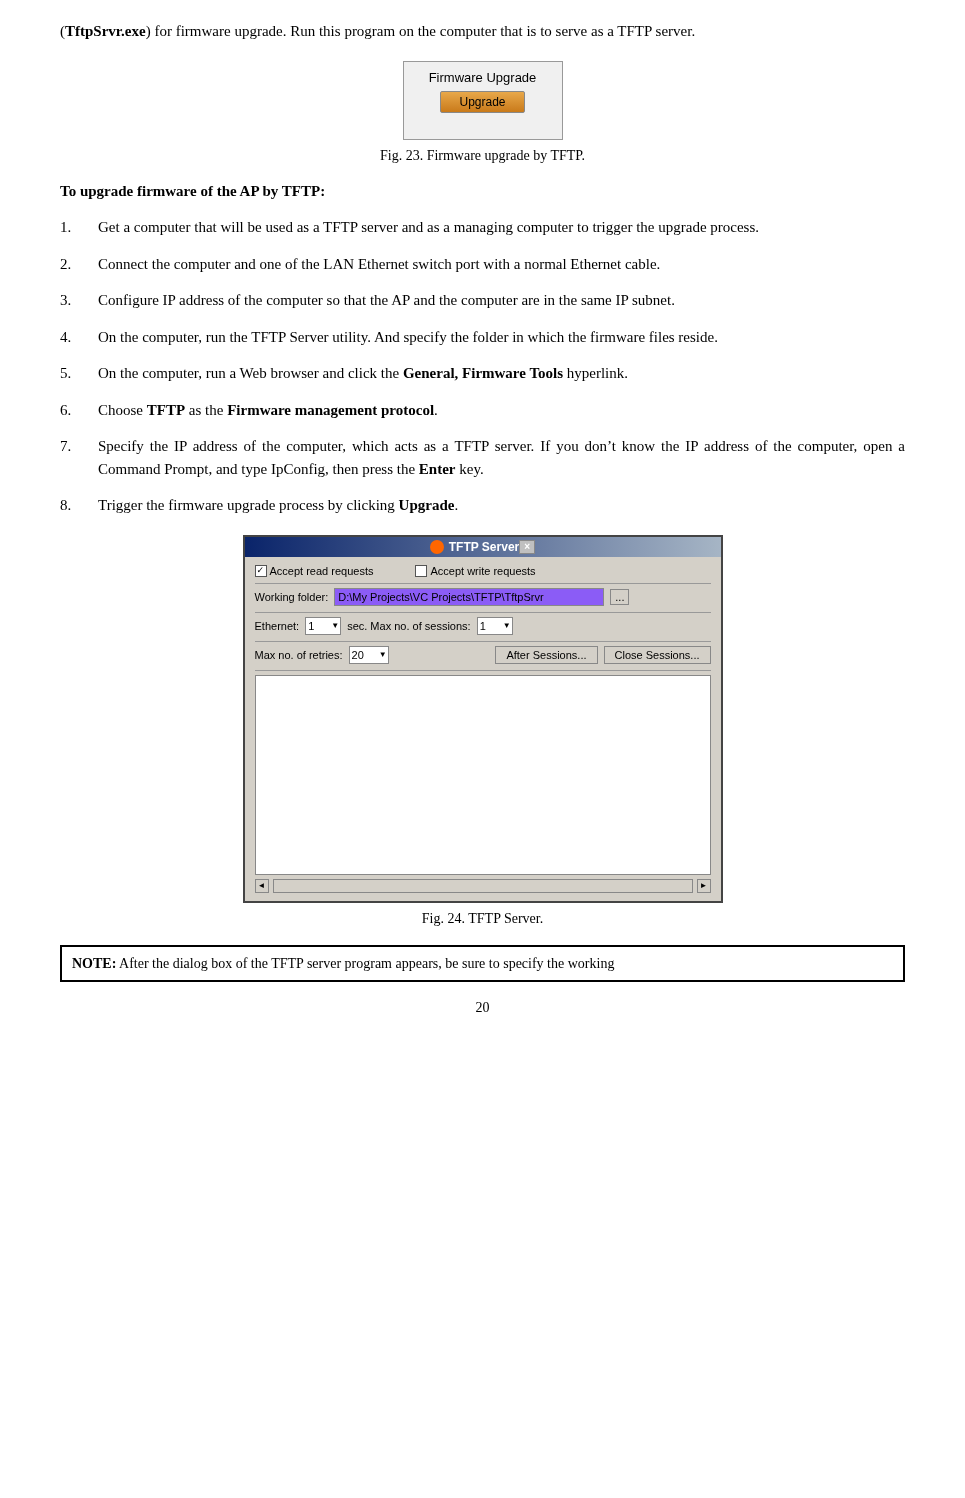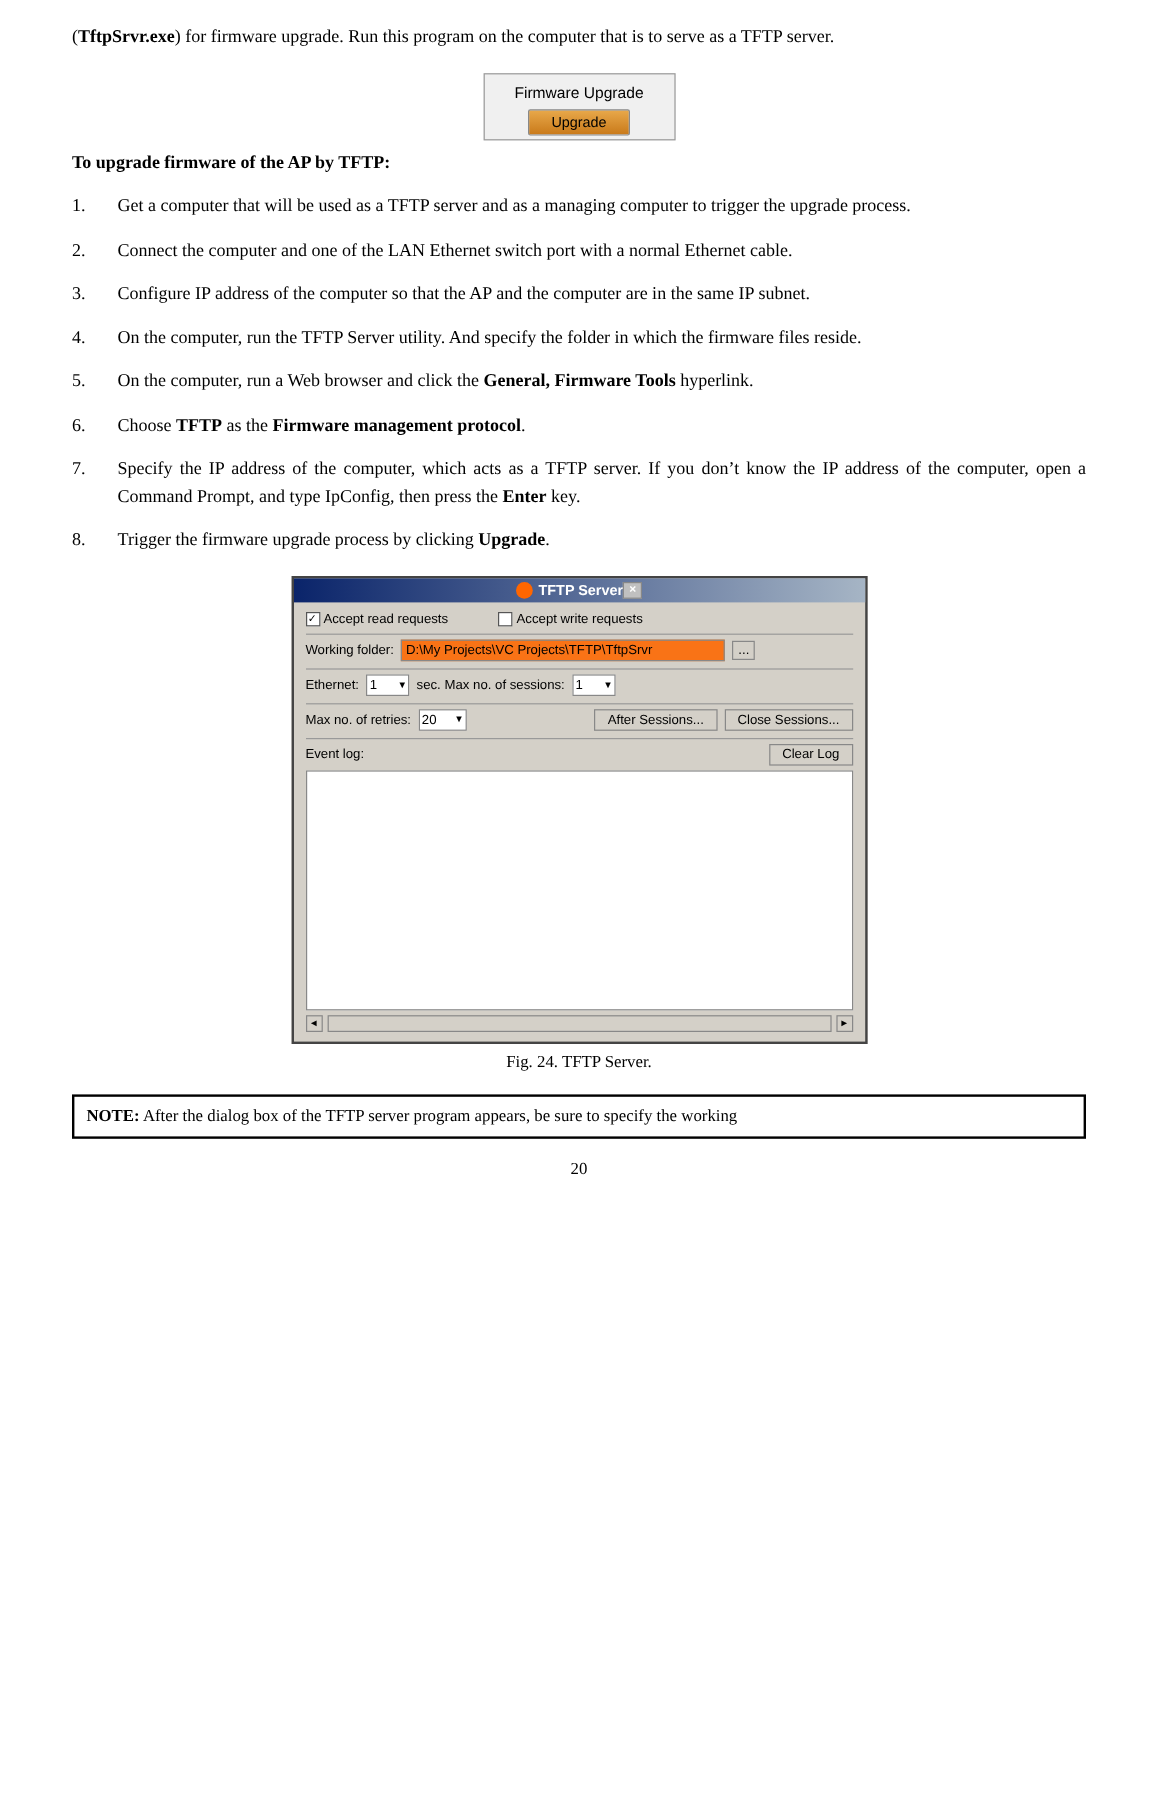--- a/index.html
+++ b/index.html
@@ -23,21 +23,21 @@
       text-align: justify;
       margin-bottom: 18px;
     }
     .fig-container {
       text-align: center;
       margin: 18px 0 8px 0;
     }
     .firmware-upgrade-box {
       display: inline-block;
       border: 1px solid #999;
-      padding: 8px 14px 3px 14px;
+      padding: 8px 14px 26px 14px;
       background: #f0f0f0;
       text-align: center;
       min-width: 160px;
     }
     .firmware-upgrade-title {
       font-size: 13px;
       font-family: Arial, sans-serif;
       margin-bottom: 6px;
       color: #000;
     }
@@ -155,21 +155,21 @@
       position: absolute;
       top: -1px;
       left: 1px;
     }
     .tftp-label {
       font-size: 11px;
       white-space: nowrap;
     }
     .tftp-input {
       border: 1px solid #888;
-      background: #f97316;
+      background: #8b5cf6;
       padding: 1px 3px;
       font-size: 11px;
       height: 18px;
     }
     .tftp-input-long {
       width: 250px;
     }
     .tftp-dropdown {
       border: 1px solid #888;
       background: #fff;
@@ -268,20 +268,21 @@
   <p class="intro-para">
     <span>(</span><span class="bold">TftpSrvr.exe</span><span>) for firmware upgrade. Run this program on the computer that is to serve as a TFTP server.</span>
   </p>
 
   <div class="fig-container">
     <div class="firmware-upgrade-box">
       <div class="firmware-upgrade-title">Firmware Upgrade</div>
       <button class="upgrade-btn">Upgrade</button>
     </div>
   </div>
+  <div class="fig-caption">Fig. 23. Firmware upgrade by TFTP.</div>
 
   <p class="section-heading">To upgrade firmware of the AP by TFTP:</p>
 
   <ol class="numbered-list">
 
     <li>
       <span class="list-num">1.</span>
       <span class="list-text">Get a computer that will be used as a TFTP server and as a managing computer to trigger the upgrade process.</span>
     </li>
 
@@ -381,24 +382,20 @@
           <div class="tftp-dropdown" style="width:40px;">
             <span>20</span>
             <span class="tftp-dropdown-arrow">▼</span>
           </div>
           <span style="flex:1;"></span>
           <button class="tftp-button">After Sessions...</button>
           <button class="tftp-button">Close Sessions...</button>
         </div>
         <hr class="tftp-divider">
 
-        <div class="tftp-eventlog-row">
-          <span class="tftp-label">Event log:</span>
-          <button class="tftp-button">Clear Log</button>
-        </div>
 
         <div class="tftp-log-area"></div>
 
         <div class="tftp-scrollbar-row">
           <div class="tftp-scroll-arrow">◄</div>
           <div class="tftp-scrollbar"></div>
           <div class="tftp-scroll-arrow">►</div>
         </div>
       </div>
     </div>

